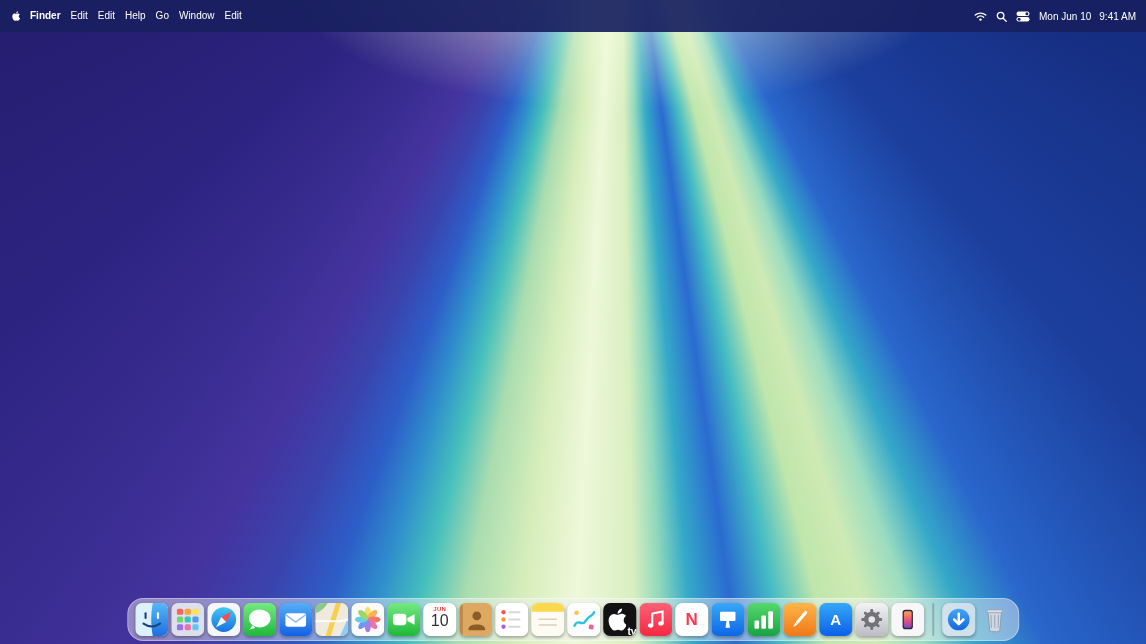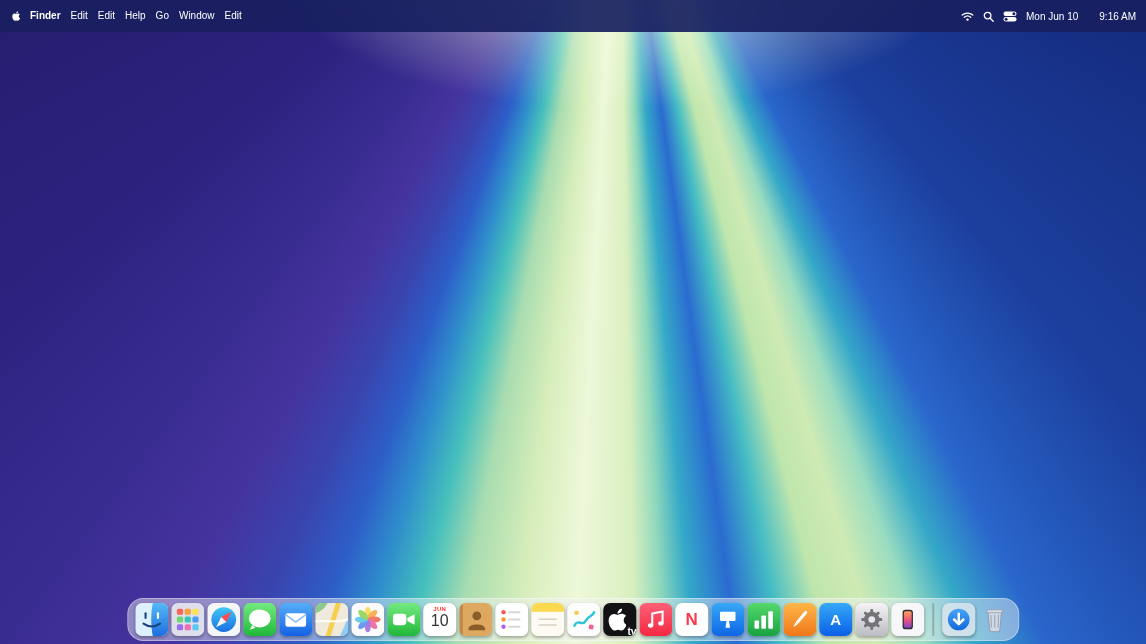--- a/index.html
+++ b/index.html
@@ -45,21 +45,21 @@
     position:absolute;top:0;left:0;right:0;height:14px;
     background:rgba(24,31,95,0.92);
     display:flex;justify-content:space-between;align-items:center;
     padding:16px 10px;color:#fff;font-size:10px;z-index:5;
   }
   .mb-left,.mb-right{display:flex;align-items:center}
   .mb-left{gap:10px}
   .mb-right{gap:9px}
   .mb-item{line-height:14px;white-space:nowrap;cursor:default}
   .mb-app{font-weight:700}
-  .mb-clock{display:flex;gap:21px;white-space:nowrap}
+  .mb-clock{display:flex;gap:8px;white-space:nowrap}
   .menubar svg{display:block}
 
   
   .dock{
     position:absolute;left:50%;transform:translateX(-50%);bottom:3px;
     display:flex;align-items:center;gap:3px;padding:4px 7px;
     background:rgba(242,242,247,0.45);
     border:1px solid rgba(255,255,255,0.35);
     border-radius:16px;z-index:5;
   }
@@ -171,21 +171,21 @@
     <span>
       <svg width="14" height="11" viewBox="0 0 14 11">
           <rect x="0.5" y="0.6" width="13" height="4.4" rx="2.2" fill="#fff"></rect>
           <circle cx="10.9" cy="2.8" r="1.5" fill="#1a2260"></circle>
           <rect x="0.5" y="6" width="13" height="4.4" rx="2.2" fill="#fff"></rect>
           <circle cx="3.1" cy="8.2" r="1.5" fill="#1a2260"></circle>
         </svg>
     </span>
     <span class="mb-clock">
       <span>Mon Jun 10</span>
-      <span>9:16 AM</span>
+      <span>9:41 AM</span>
     </span>
   </div>
 </div>
 
 <div class="dock">
 
   <div class="app">
     <svg viewBox="0 0 32 32">
       <rect width="32" height="32" fill="#ddf0fd"></rect>
       <path d="M17 0 H32 V32 H17 C15 22 15 10 17 0 Z" fill="url(#gFinder)"></path>

